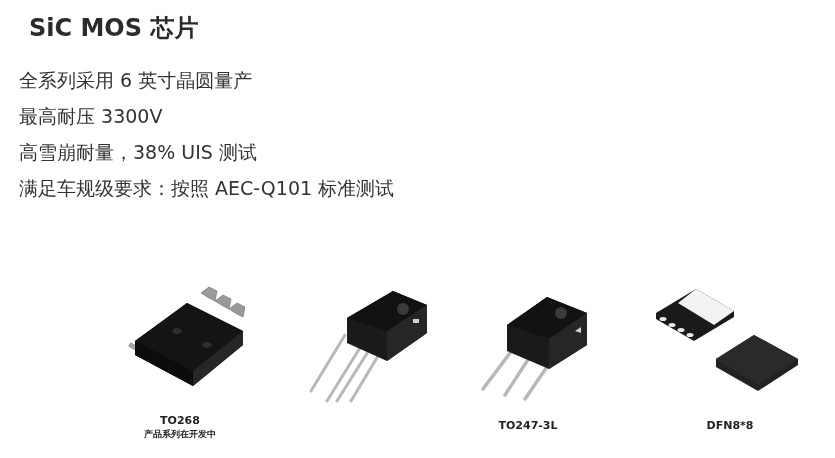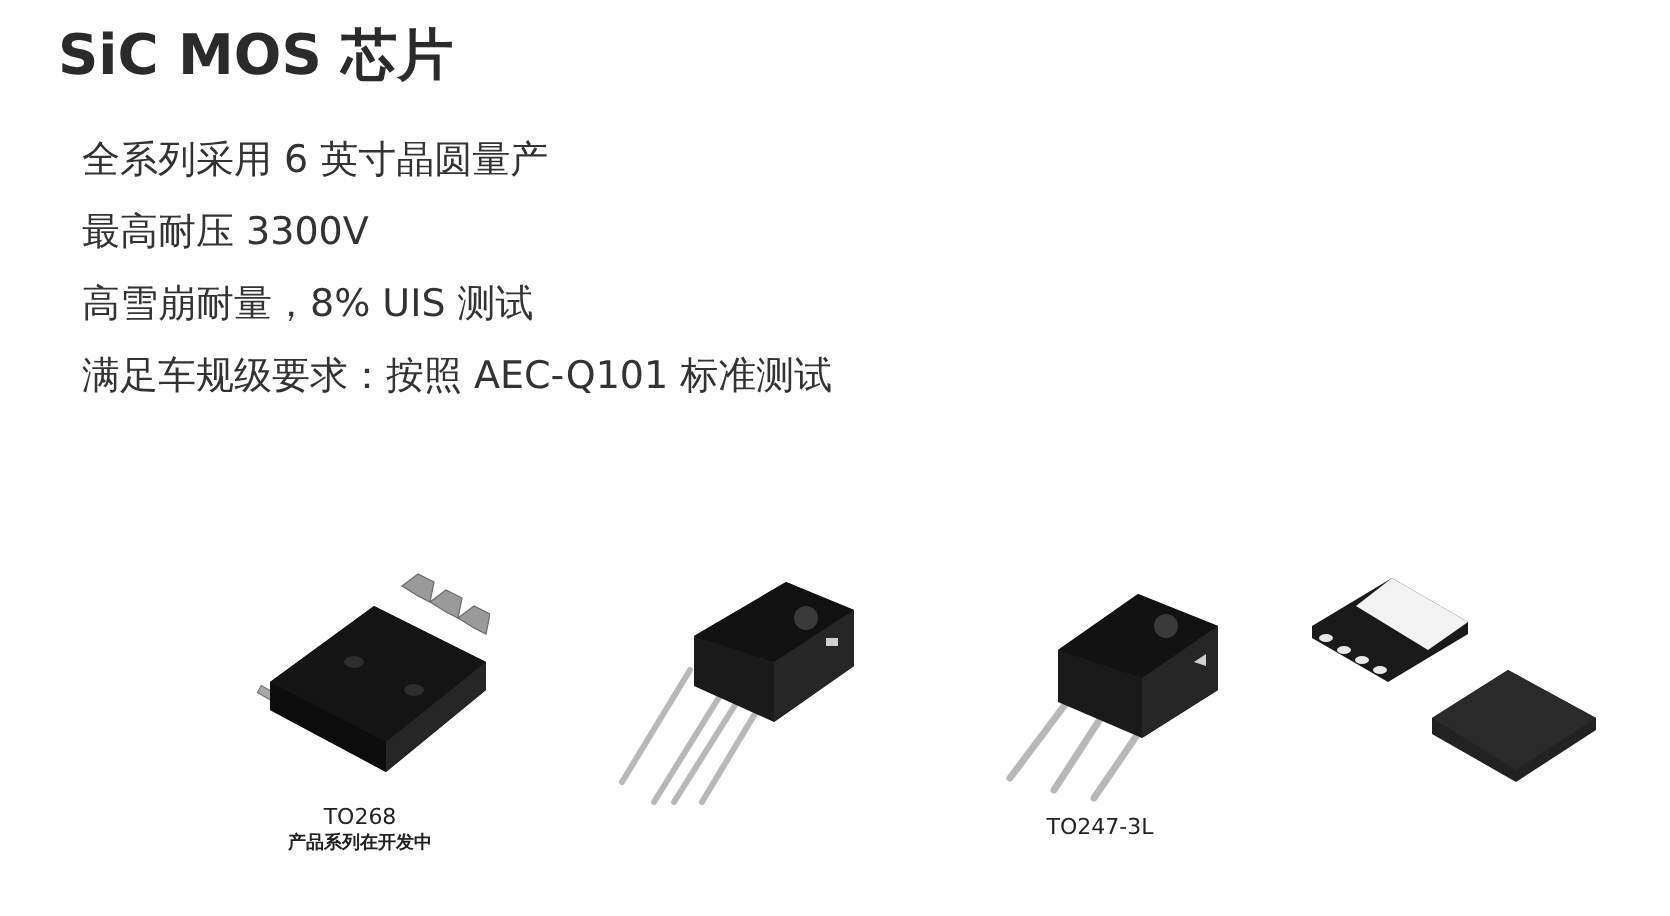--- a/index.html
+++ b/index.html
@@ -1,41 +1,41 @@
 <!DOCTYPE html>
 <html><head>
 <meta charset="utf-8">
 <style>
   html, body { margin:0; padding:0; }
   body {
     width:835px; height:458px; background:#ffffff; position:relative; overflow:hidden;
     font-family: "DejaVu Sans", "Liberation Sans", sans-serif; color:#333333;
   }
   .title {
-    position:absolute; left:29px; top:8px; font-size:28px; font-weight:bold; color:#2b2b2b;
+    position:absolute; left:29px; top:8px; font-size:24px; font-weight:bold; color:#2b2b2b;
     letter-spacing:0px; line-height:40px; white-space:nowrap;
   }
-  .features { position:absolute; left:41px; top:62px; margin:0; padding:0; list-style:none; }
+  .features { position:absolute; left:19px; top:62px; margin:0; padding:0; list-style:none; }
   .features li {
     font-size:19px; line-height:36px; height:36px; color:#333333; white-space:nowrap;
   }
   .product { position:absolute; text-align:center; }
   .product svg { display:block; margin:0 auto; }
-  .plabel { font-size:11px; font-weight:normal; color:#222; margin-top:4px; line-height:14px; white-space:nowrap; }
+  .plabel { font-size:11px; font-weight:bold; color:#222; margin-top:16px; line-height:14px; white-space:nowrap; }
   .psub { font-size:9px; font-weight:bold; color:#222; line-height:12px; white-space:nowrap;text-align:center; }
 </style>
 </head>
 <body>
 
 <div class="title">SiC MOS 芯片</div>
 
 <ul class="features">
   <li>全系列采用 6 英寸晶圆量产</li>
   <li>最高耐压 3300V</li>
-  <li>高雪崩耐量，8% UIS 测试</li>
+  <li>高雪崩耐量，38% UIS 测试</li>
   <li>满足车规级要求：按照 AEC-Q101 标准测试</li>
 </ul>
 
 <div class="product" style="left:105px; top:283px; width:150px;">
   <svg width="130" height="115" viewBox="0 0 130 115">
 
     <g fill="#9a9a9a" stroke="#6a6a6a" stroke-width="0.6">
       <path d="M86 10 l8 -6 l8 4 l-2 10 l-6 -3 z"></path>
       <path d="M100 18 l8 -6 l8 4 l-2 10 l-6 -3 z"></path>
       <path d="M114 26 l8 -6 l8 4 l-2 10 l-6 -3 z"></path>
@@ -73,21 +73,21 @@
     </g>
 
     <path d="M52 35 L98 8 L132 22 L132 50 L92 78 L52 60 Z" fill="#1a1a1a"></path>
     <path d="M52 35 L98 8 L132 22 L92 48 Z" fill="#111"></path>
     <path d="M92 48 L132 22 L132 50 L92 78 Z" fill="#262626"></path>
     <circle cx="108" cy="26" r="6" fill="#3a3a3a"></circle>
     <rect x="118" y="36" width="6" height="4" fill="#d0d0d0"></rect>
   </svg>
 </div>
 
-<div class="product" style="left:475px; top:283px; width:150px;">
+<div class="product" style="left:453px; top:283px; width:150px;">
   <svg width="130" height="120" viewBox="0 0 130 120">
     <g stroke="#b8b8b8" stroke-width="3.5" stroke-linecap="round">
       <line x1="50" y1="66" x2="20" y2="106"></line>
       <line x1="68" y1="72" x2="42" y2="112"></line>
       <line x1="88" y1="78" x2="62" y2="116"></line>
     </g>
     <path d="M44 42 L84 14 L124 30 L124 62 L86 86 L44 68 Z" fill="#1a1a1a"></path>
     <path d="M44 42 L84 14 L124 30 L86 56 Z" fill="#121212"></path>
     <path d="M86 56 L124 30 L124 62 L86 86 Z" fill="#262626"></path>
     <circle cx="98" cy="30" r="6" fill="#3a3a3a"></circle>
@@ -104,13 +104,14 @@
     <g fill="#e8e8e8">
       <ellipse cx="13" cy="36" rx="3.5" ry="2"></ellipse>
       <ellipse cx="22" cy="42" rx="3.5" ry="2"></ellipse>
       <ellipse cx="31" cy="47" rx="3.5" ry="2"></ellipse>
       <ellipse cx="40" cy="52" rx="3.5" ry="2"></ellipse>
     </g>
 
     <path d="M66 76 L104 52 L148 76 L148 82 L108 108 L66 84 Z" fill="#222"></path>
     <path d="M66 76 L104 52 L148 76 L108 102 Z" fill="#2a2a2a"></path>
   </svg>
+  <div class="plabel">DFN8*8</div>
 </div>
 
 </body></html>

